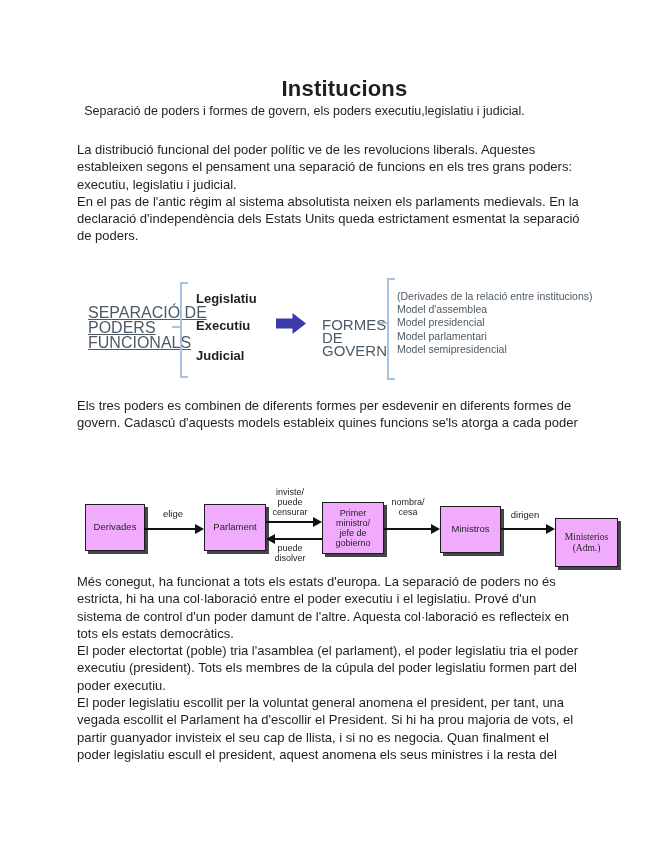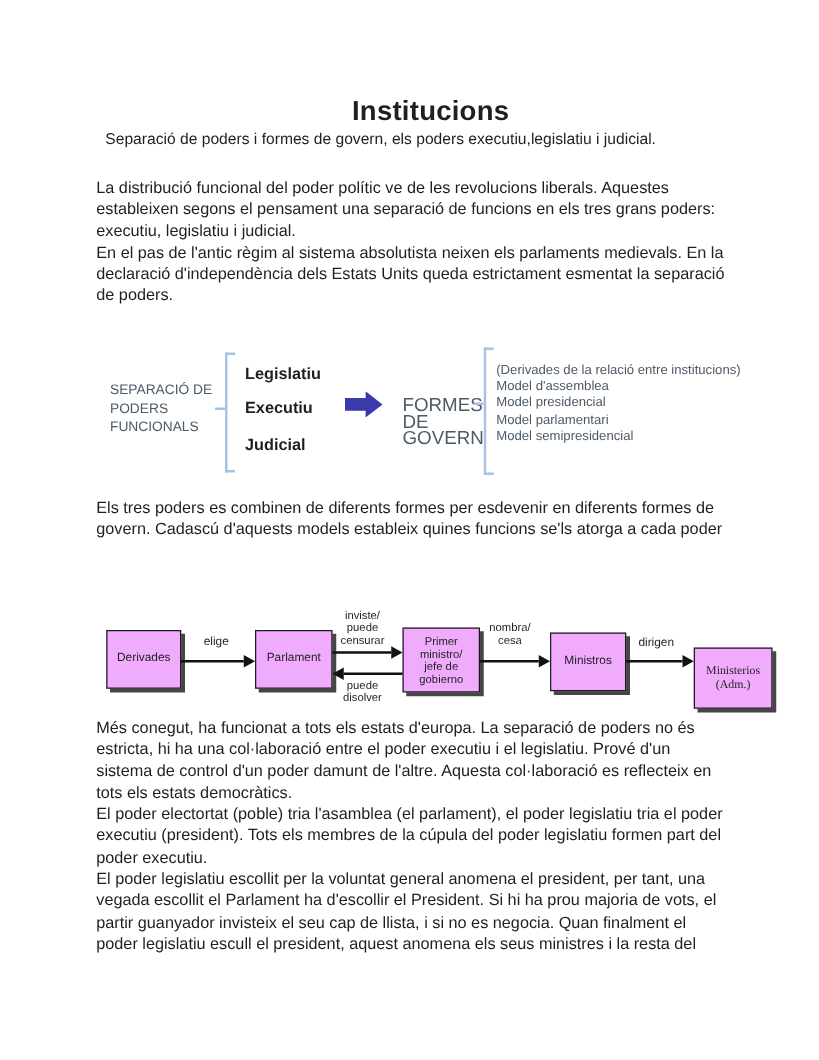--- a/index.html
+++ b/index.html
@@ -25,21 +25,21 @@
   .section-heading {
     position:absolute; left:77px; top:466px;
     font-size:13.5px; font-weight:bold; font-style:italic; text-decoration:underline;
     letter-spacing:0.2px;
   }
 
   
   .slate { color:#4d5a66; }
   .d1-left-label {
     position:absolute; left:88px; top:305px;
-    font-size:11px; line-height:15px; white-space:pre-line;
+    font-size:16px; line-height:15px; white-space:pre-line;text-decoration:underline;
   }
   .d1-result-label {
     position:absolute; left:322px; top:318px;
     font-size:15px; line-height:13px; white-space:pre-line;
   }
   .power { position:absolute; left:196px; font-size:13px; font-weight:bold; }
   #power-0 { top:291px; }
   #power-1 { top:318px; }
   #power-2 { top:348px; }
   .bracket-part { position:absolute; background:#a6c3e2; }

